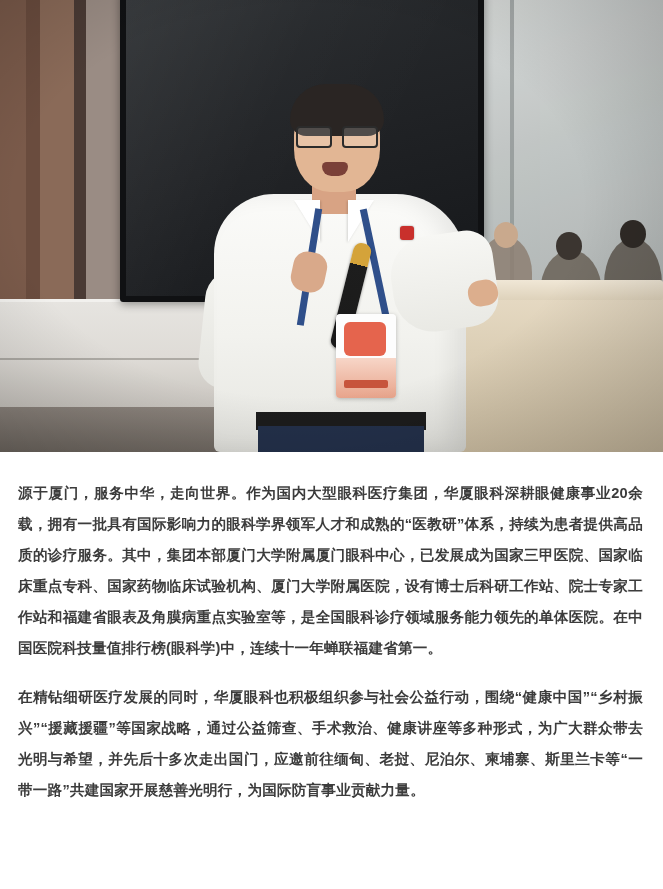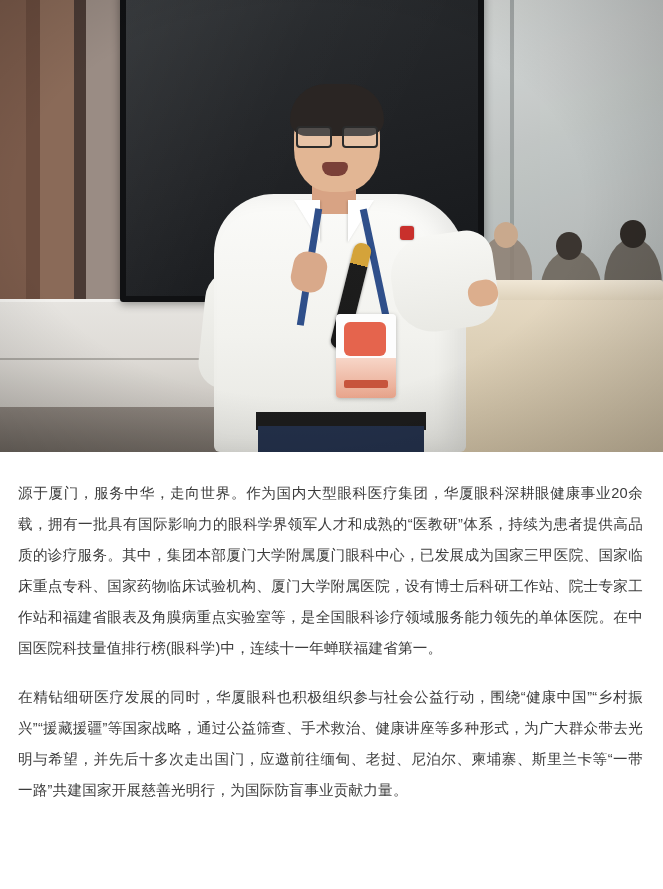--- a/index.html
+++ b/index.html
@@ -274,20 +274,21 @@
   .photo-vignette {
     position: absolute; inset: 0;
     background: radial-gradient(ellipse at 45% 45%, rgba(0,0,0,0) 55%, rgba(0,0,0,.22) 100%);
     pointer-events: none;
   }
 
   
   .article {
     padding: 26px 20px 18px 18px;
     box-sizing: border-box;
+    font-weight: bold;
   }
   .article p {
     margin: 0 0 18px 0;
     font-size: 14.6px;
     line-height: 31px;
     color: #3c3c3c;
     text-align: justify;
     letter-spacing: .2px;
   }
   .article p:last-child { margin-bottom: 9px; }

